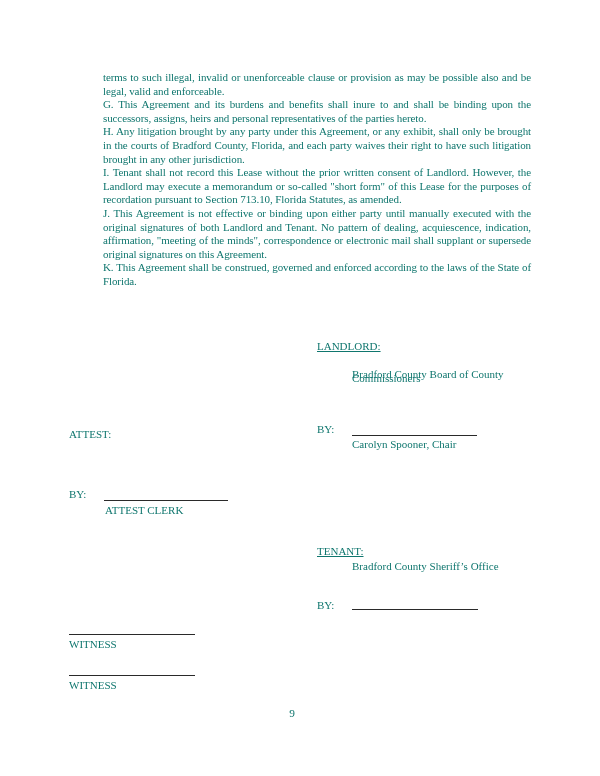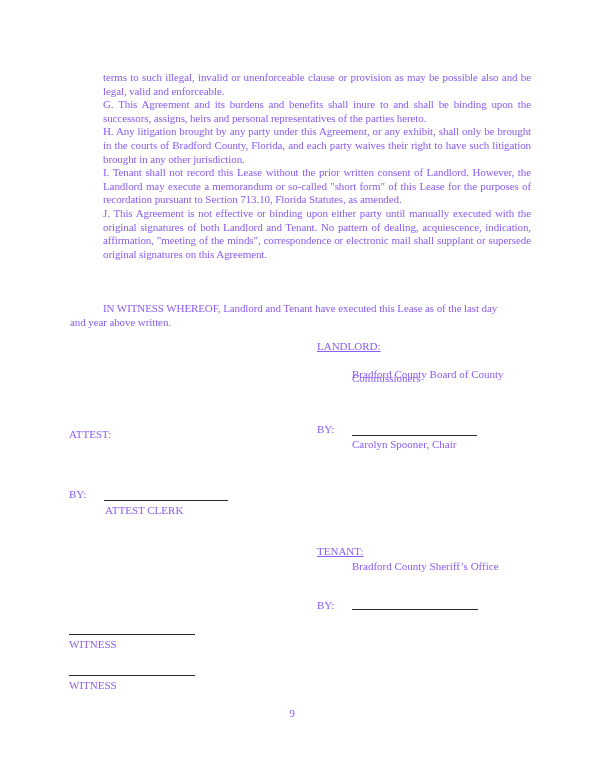--- a/index.html
+++ b/index.html
@@ -6,21 +6,21 @@
     margin: 0;
     padding: 0;
     background: #ffffff;
   }
   .page {
     position: relative;
     width: 600px;
     height: 776px;
     background: #ffffff;
     font-family: "Liberation Serif", "DejaVu Serif", serif;
-    color: #8b5cf6;
+    color: #0f766e;
     overflow: hidden;
   }
   .clauses {
     position: absolute;
     left: 103px;
     top: 71px;
     width: 428px;
     font-size: 11px;
     line-height: 13.6px;
     letter-spacing: -0.1px;
@@ -67,23 +67,23 @@
 <body>
 
 <div class="page">
 
   <div class="clauses">
     <p>terms to such illegal, invalid or unenforceable clause or provision as may be possible also and be legal, valid and enforceable.</p>
     <p>G. This Agreement and its burdens and benefits shall inure to and shall be binding upon the successors, assigns, heirs and personal representatives of the parties hereto.</p>
     <p>H. Any litigation brought by any party under this Agreement, or any exhibit, shall only be brought in the courts of Bradford County, Florida, and each party waives their right to have such litigation brought in any other jurisdiction.</p>
     <p>I. Tenant shall not record this Lease without the prior written consent of Landlord. However, the Landlord may execute a memorandum or so-called "short form" of this Lease for the purposes of recordation pursuant to Section 713.10, Florida Statutes, as amended.</p>
     <p>J. This Agreement is not effective or binding upon either party until manually executed with the original signatures of both Landlord and Tenant. No pattern of dealing, acquiescence, indication, affirmation, "meeting of the minds", correspondence or electronic mail shall supplant or supersede original signatures on this Agreement.</p>
+    <p>K. This Agreement shall be construed, governed and enforced according to the laws of the State of Florida.</p>
   </div>
 
-  <div class="witness-clause">IN WITNESS WHEREOF, Landlord and Tenant have executed this Lease as of the last day and year above written.</div>
 
   <div class="sigtext underlined" style="left:317px; top:340px;">LANDLORD:</div>
   <div class="sigtext" style="left:352px; top:368px;">Bradford County Board of County</div>
   <div class="sigtext" style="left:352px; top:372px;">Commissioners</div>
 
   <div class="sigtext" style="left:317px; top:423px;">BY:</div>
   <div class="sig-line" style="left:352px; top:435px; width:125px;"></div>
   <div class="sigtext" style="left:352px; top:438px;">Carolyn Spooner, Chair</div>
 
   <div class="sigtext" style="left:69px; top:428px;">ATTEST:</div>

